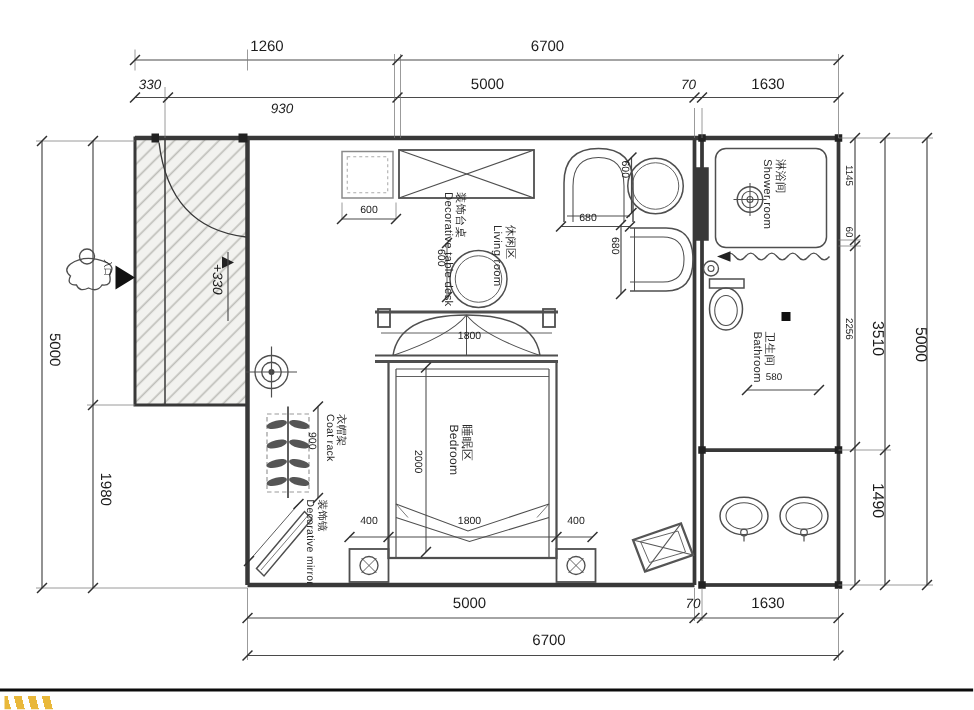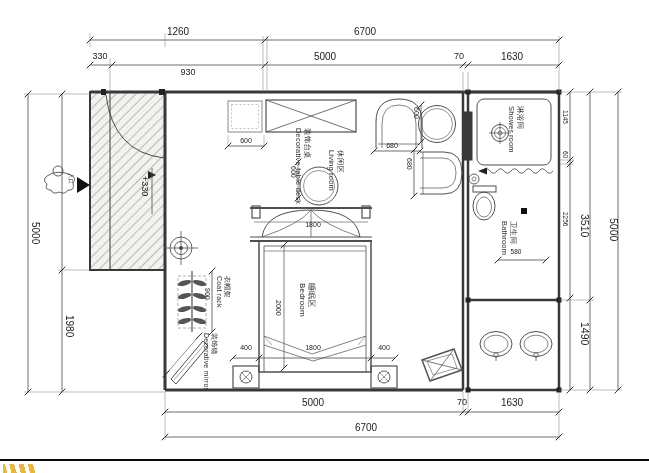--- a/index.html
+++ b/index.html
@@ -2,21 +2,21 @@
 <html><head>
 <meta charset="utf-8">
 <style>
   html,body{margin:0;padding:0;background:#fff;}
   #stage{position:relative;width:649px;height:473px;background:#ffffff;overflow:hidden;
          font-family:"Liberation Sans","DejaVu Sans",sans-serif;color:#1e1e1e;}
   #planSvg{position:absolute;left:0;top:0;}
   .lbl{position:absolute;white-space:nowrap;line-height:1;color:#1c1c1c;}
   .c{transform:translateX(-50%);}
   .v{writing-mode:vertical-rl;text-orientation:sideways;line-height:1.12;}
-  .s10{font-size:10px;text-align:center;} .s105{font-size:10.5px;} .s9{font-size:9px;}
+  .s10{font-size:10px;text-align:center;} .s105{font-size:10.5px;} .s9{font-size:9px;font-style:italic;}
   .s7{font-size:7px;} .s65{font-size:6.5px;} .s75{font-size:7.5px;}
   .s8{font-size:8px;} .s55{font-size:5.5px;}
   .room{color:#2a2a2a;letter-spacing:.2px;}
   #bottom-rule{position:absolute;left:0;top:459px;width:649px;height:2.4px;background:#0b0b0b;}
   #corner-mark{position:absolute;left:3px;top:464px;width:34px;height:12px;
      background:repeating-linear-gradient(75deg,#e9b83a 0 5px,rgba(0,0,0,0) 5px 9px);}
 </style>
 </head>
 <body>
 

